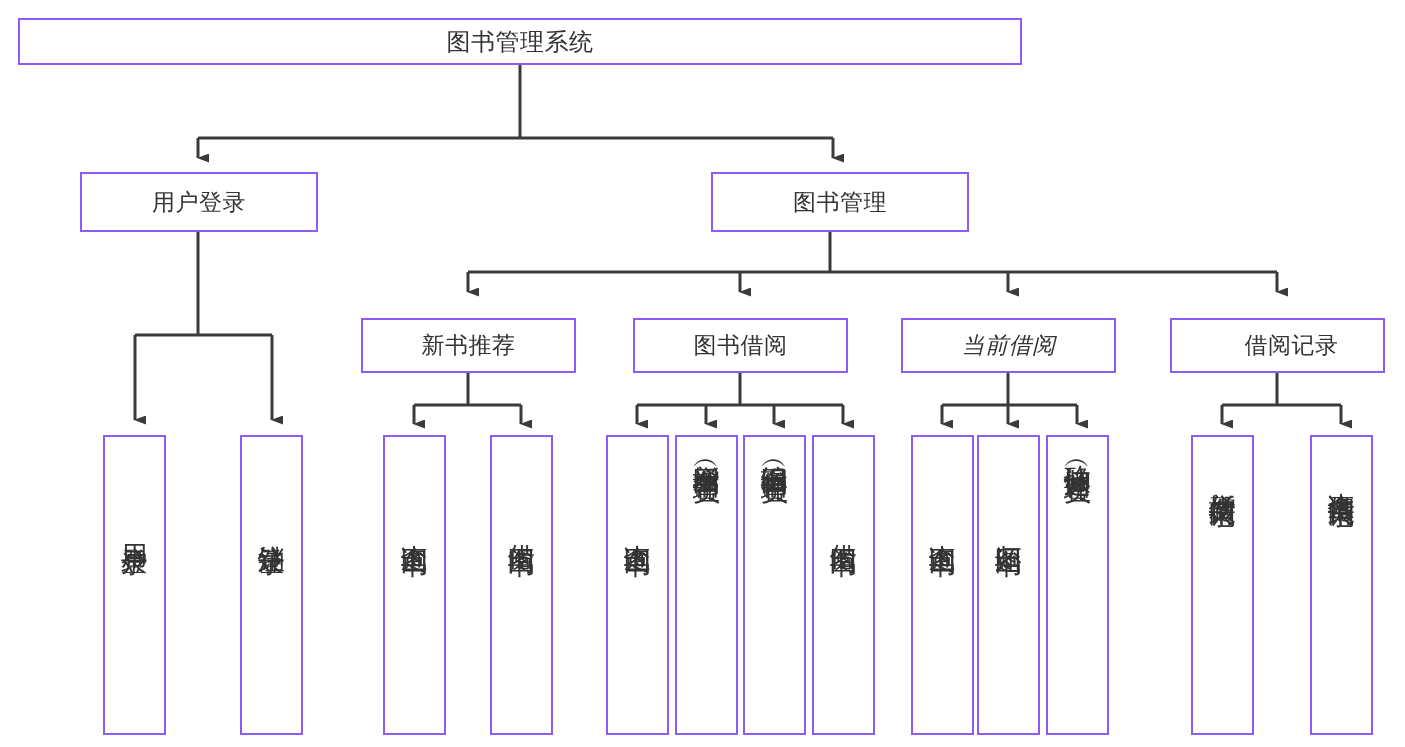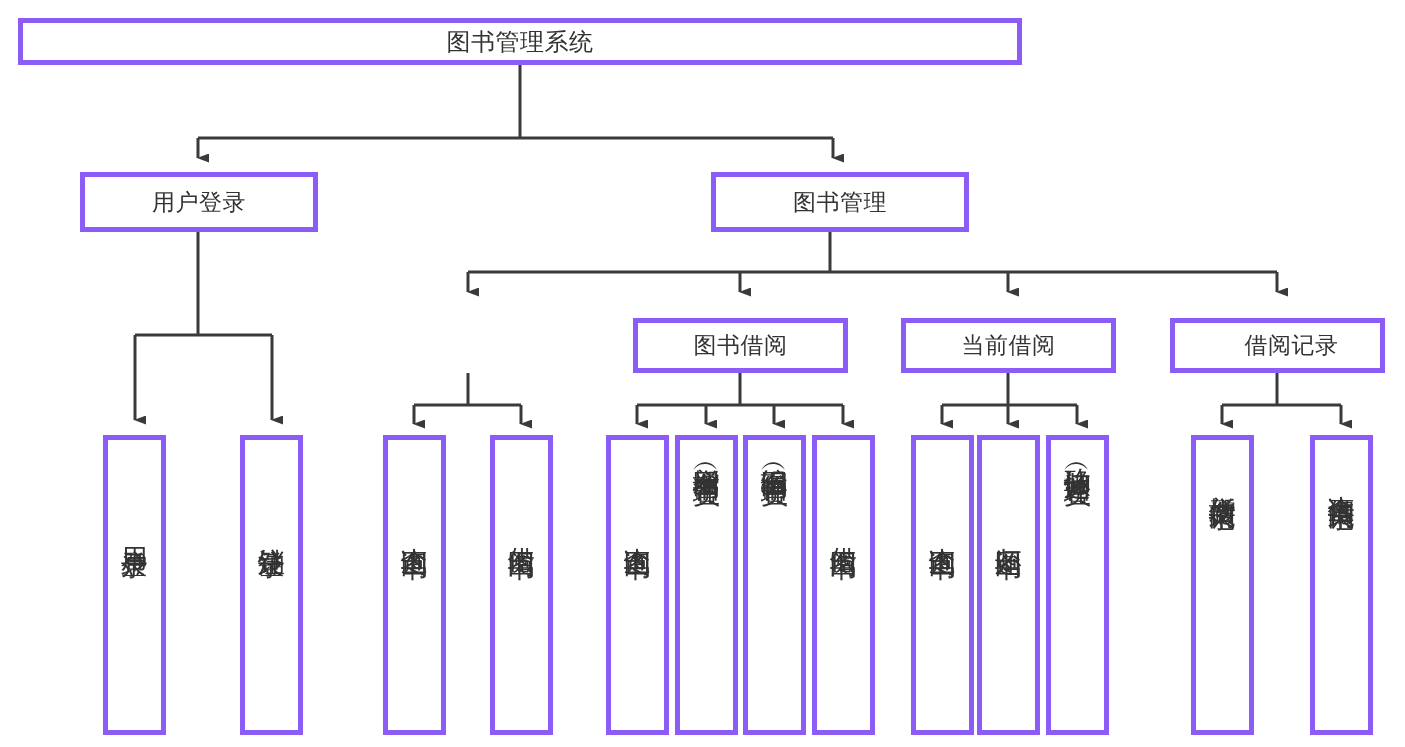--- a/index.html
+++ b/index.html
@@ -21,21 +21,21 @@
     position: absolute;
     left: 0;
     top: 0;
     width: 1405px;
     height: 747px;
     pointer-events: none;
   }
   .node {
     position: absolute;
     box-sizing: border-box;
-    border: 5px solid #8b5cf6;
+    border: 2px solid #8b5cf6;
     background: #ffffff;
     color: #333333;
     display: flex;
     align-items: center;
     justify-content: center;
     text-align: center;
   }
   .node .label {
     display: block;
     line-height: 1.0;
@@ -135,26 +135,29 @@
   </div>
 
   <div class="node lvl-h" style="left:80px; top:172px; width:238px; height:60px;">
     <span class="label">用户登录</span>
   </div>
 
   <div class="node lvl-h" style="left:711px; top:172px; width:258px; height:60px;">
     <span class="label">图书管理</span>
   </div>
 
+  <div class="node lvl-h" style="left:361px; top:318px; width:215px; height:55px;">
+    <span class="label">新书推荐</span>
+  </div>
 
   <div class="node lvl-h" style="left:633px; top:318px; width:215px; height:55px;">
     <span class="label">图书借阅</span>
   </div>
 
-  <div class="node lvl-h" style="left:901px; top:318px; width:215px; height:55px;">
+  <div class="node lvl-h" style="left:901px; top:318px; width:215px; height:55px;font-style:italic;">
     <span class="label">当前借阅</span>
   </div>
 
   <div class="node lvl-h" style="left:1170px; top:318px; width:215px; height:55px;padding-left:28px;">
     <span class="label">借阅记录</span>
   </div>
 
   <div class="node lvl-v" style="left:103px; top:435px; width:63px; height:300px; padding-top:86px;">
     <span class="label">用户登录</span>
   </div>

